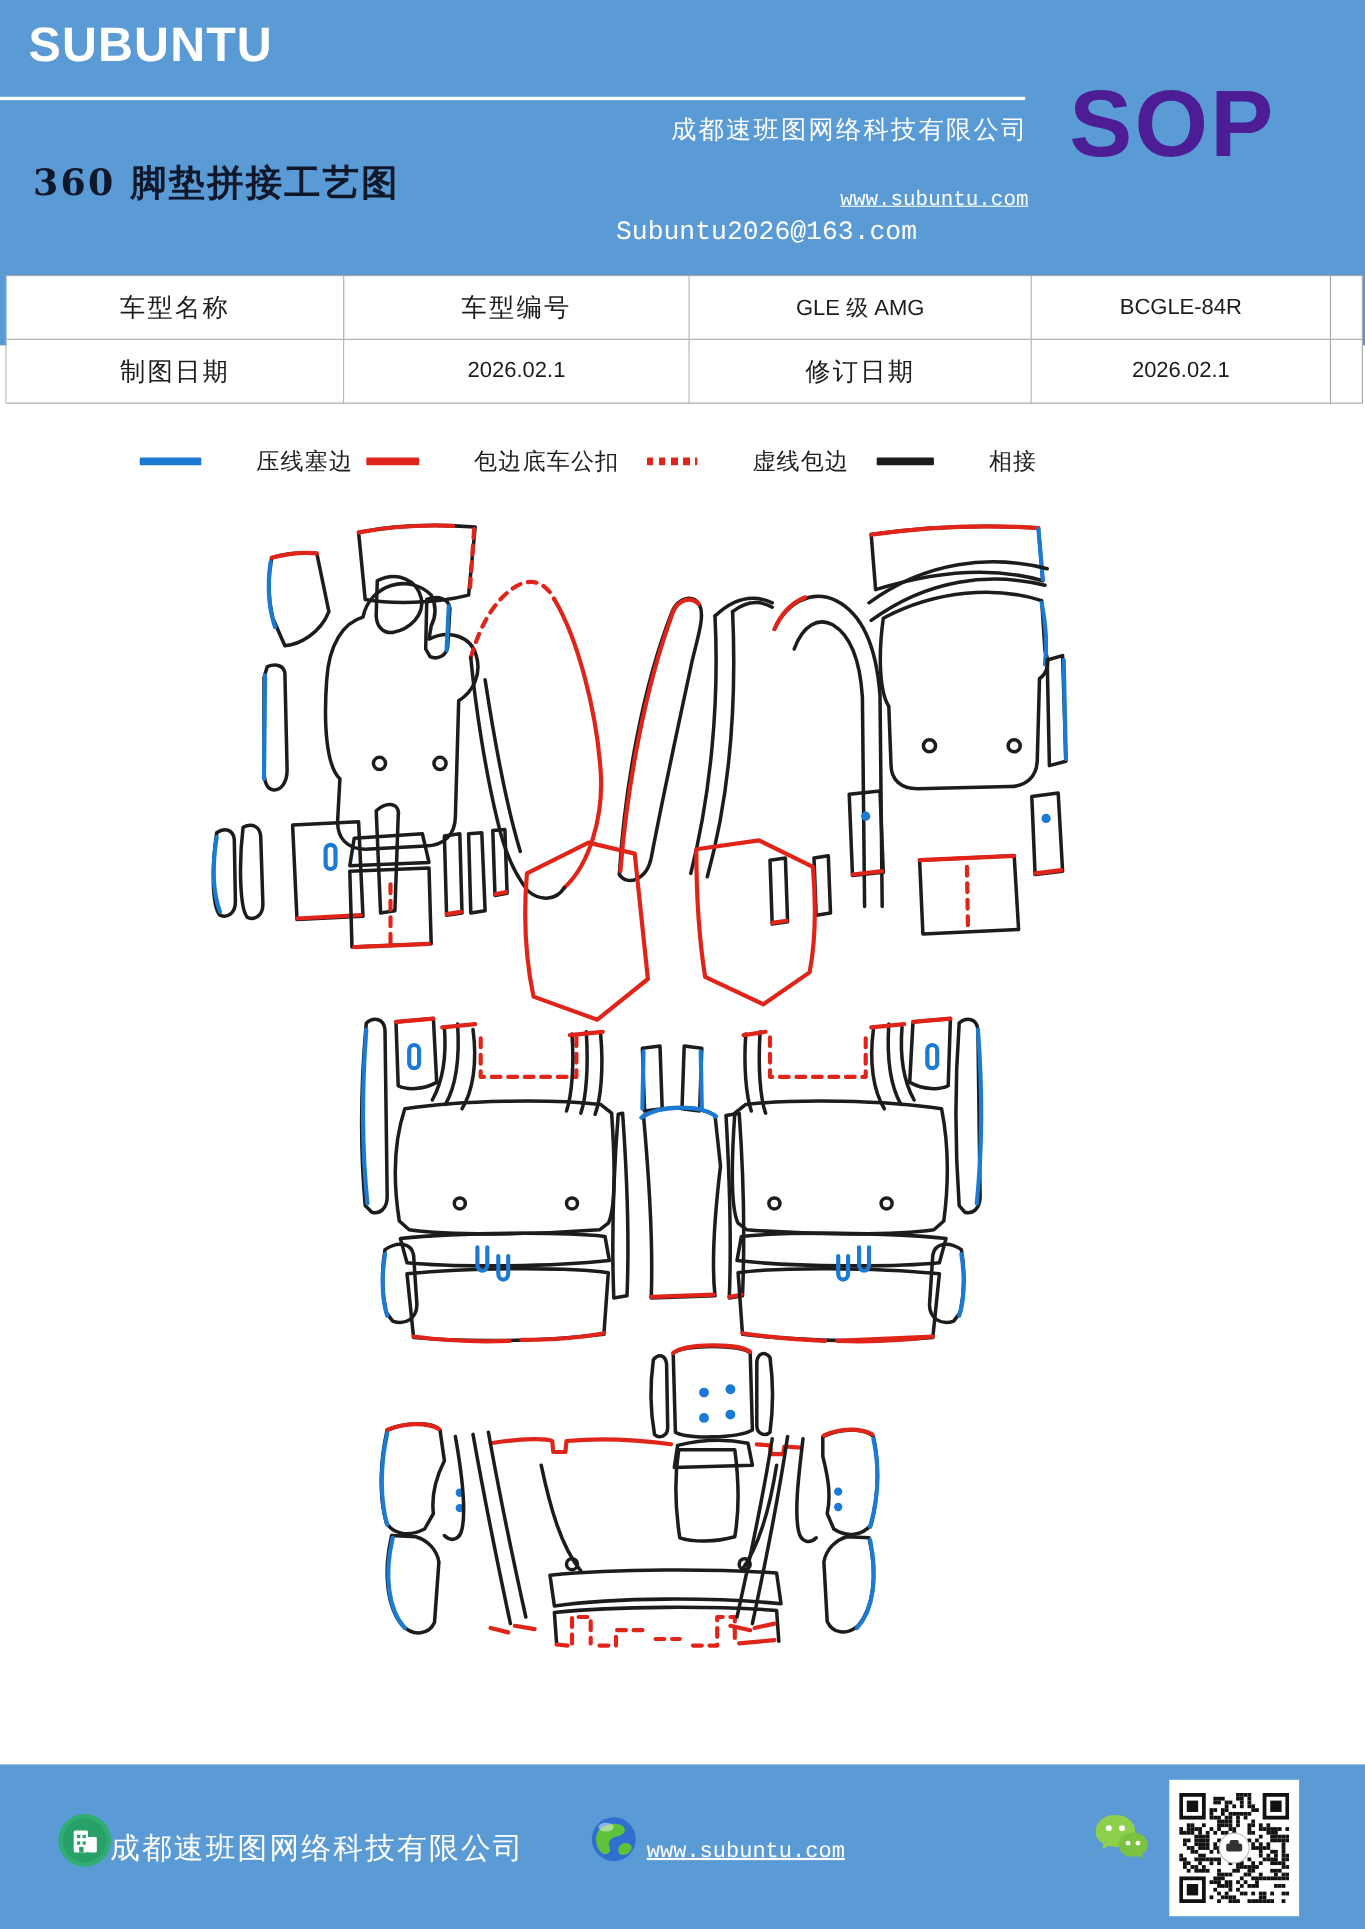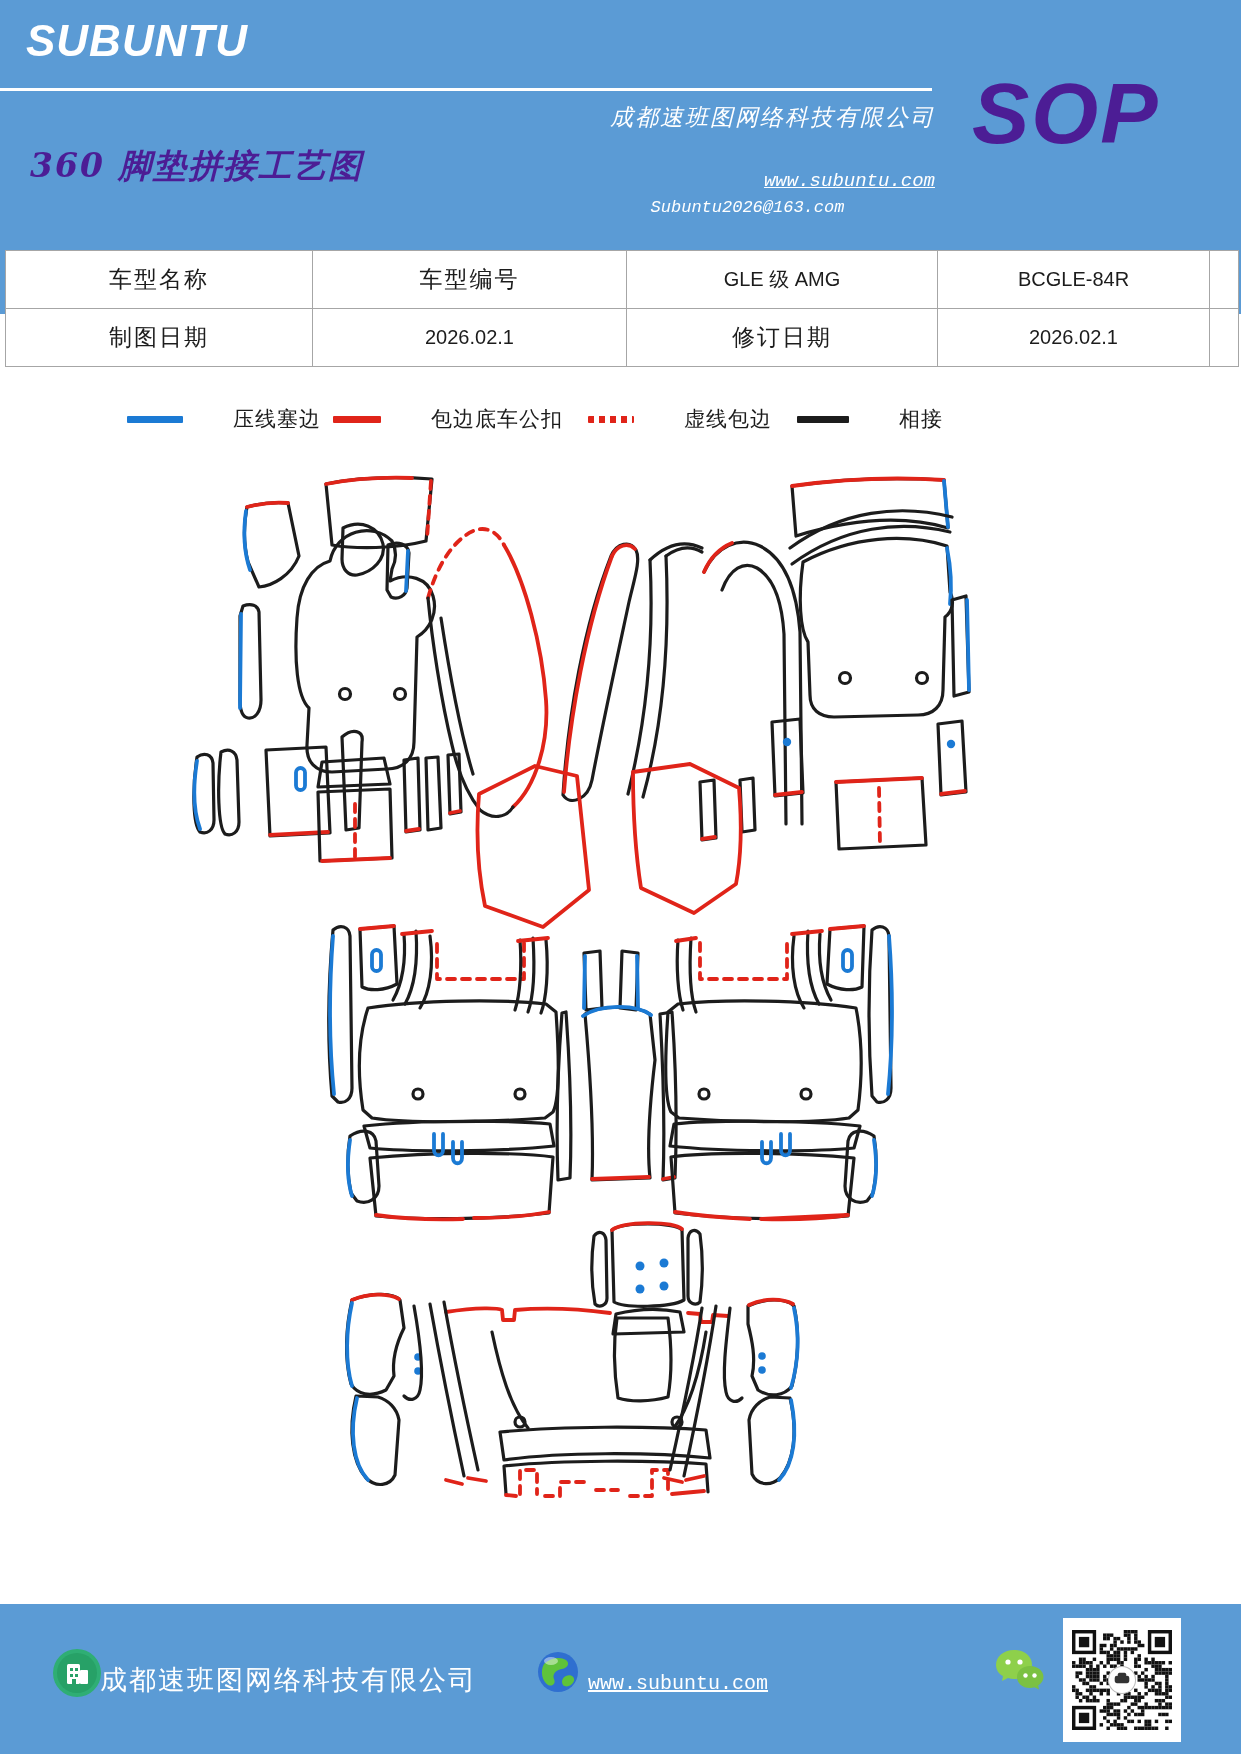--- a/index.html
+++ b/index.html
@@ -3,33 +3,33 @@
 <meta charset="utf-8">
 <style>
   :root{
     --hdrblue:#5b9bd5; --blue:#1b7ad4; --red:#e02419; --ink:#1c1c1c; --tbl:#a6a6a6;
   }
   html,body{margin:0;padding:0;}
   body{width:1241px;height:1754px;position:relative;background:#fff;overflow:hidden;
        font-family:"Liberation Sans",sans-serif;color:#1c1c1c;}
 
   
-  .hdr{position:absolute;left:0;top:0;width:1241px;height:314px;background:var(--hdrblue);font-style:italic;}
+  .hdr{position:absolute;left:0;top:0;width:1241px;height:314px;background:var(--hdrblue);}
   .logo{position:absolute;left:26px;top:16px;color:#fff;font-size:44px;font-weight:800;
         letter-spacing:1px;font-family:"Liberation Sans",sans-serif;}
   .hrule{position:absolute;left:0;top:88px;width:932px;height:2.5px;background:#fff;}
-  .doc-title{position:absolute;left:30px;top:144px;color:#4c1d95;font-size:33px;font-weight:700;
+  .doc-title{position:absolute;left:30px;top:144px;color:#0f172a;font-size:33px;font-weight:700;
         font-family:"DejaVu Serif","Liberation Serif",serif;letter-spacing:2px;}
   .hco{position:absolute;top:102px;left:560px;width:375px;text-align:right;color:#fff;
         font-size:23px;font-family:"DejaVu Serif","Liberation Serif",serif;letter-spacing:2px;}
   .hsite{position:absolute;top:170px;left:560px;width:375px;text-align:right;}
   .hsite a{color:#fff;font-size:19px;font-family:"Liberation Mono","DejaVu Sans Mono",monospace;
         text-decoration:underline;}
-  .hmail{position:absolute;top:198px;left:560px;width:375px;text-align:center;color:#fff;
-        font-size:17px;font-family:"Liberation Mono","DejaVu Sans Mono",monospace;}
+  .hmail{position:absolute;top:198px;left:560px;width:375px;text-align:left;color:#fff;
+        font-size:24px;font-family:"Liberation Mono","DejaVu Sans Mono",monospace;}
   .sop{position:absolute;left:972px;top:64px;color:#4c1d95;font-size:86px;font-weight:800;
         font-family:"Liberation Sans",sans-serif;letter-spacing:2px;}
 
   
   .itable{position:absolute;left:5px;top:250px;width:1233px;display:grid;
         grid-template-columns:307px 314px 311px 272px 29px;grid-auto-rows:58px;
         border-top:1.5px solid var(--tbl);border-left:1.5px solid var(--tbl);}
   .itable .cell{border-right:1.5px solid var(--tbl);border-bottom:1.5px solid var(--tbl);
         display:flex;align-items:center;justify-content:center;background:#fff;text-align:center;}
   .clabel{font-size:23px;font-family:"DejaVu Serif","Liberation Serif",serif;letter-spacing:2px;}

